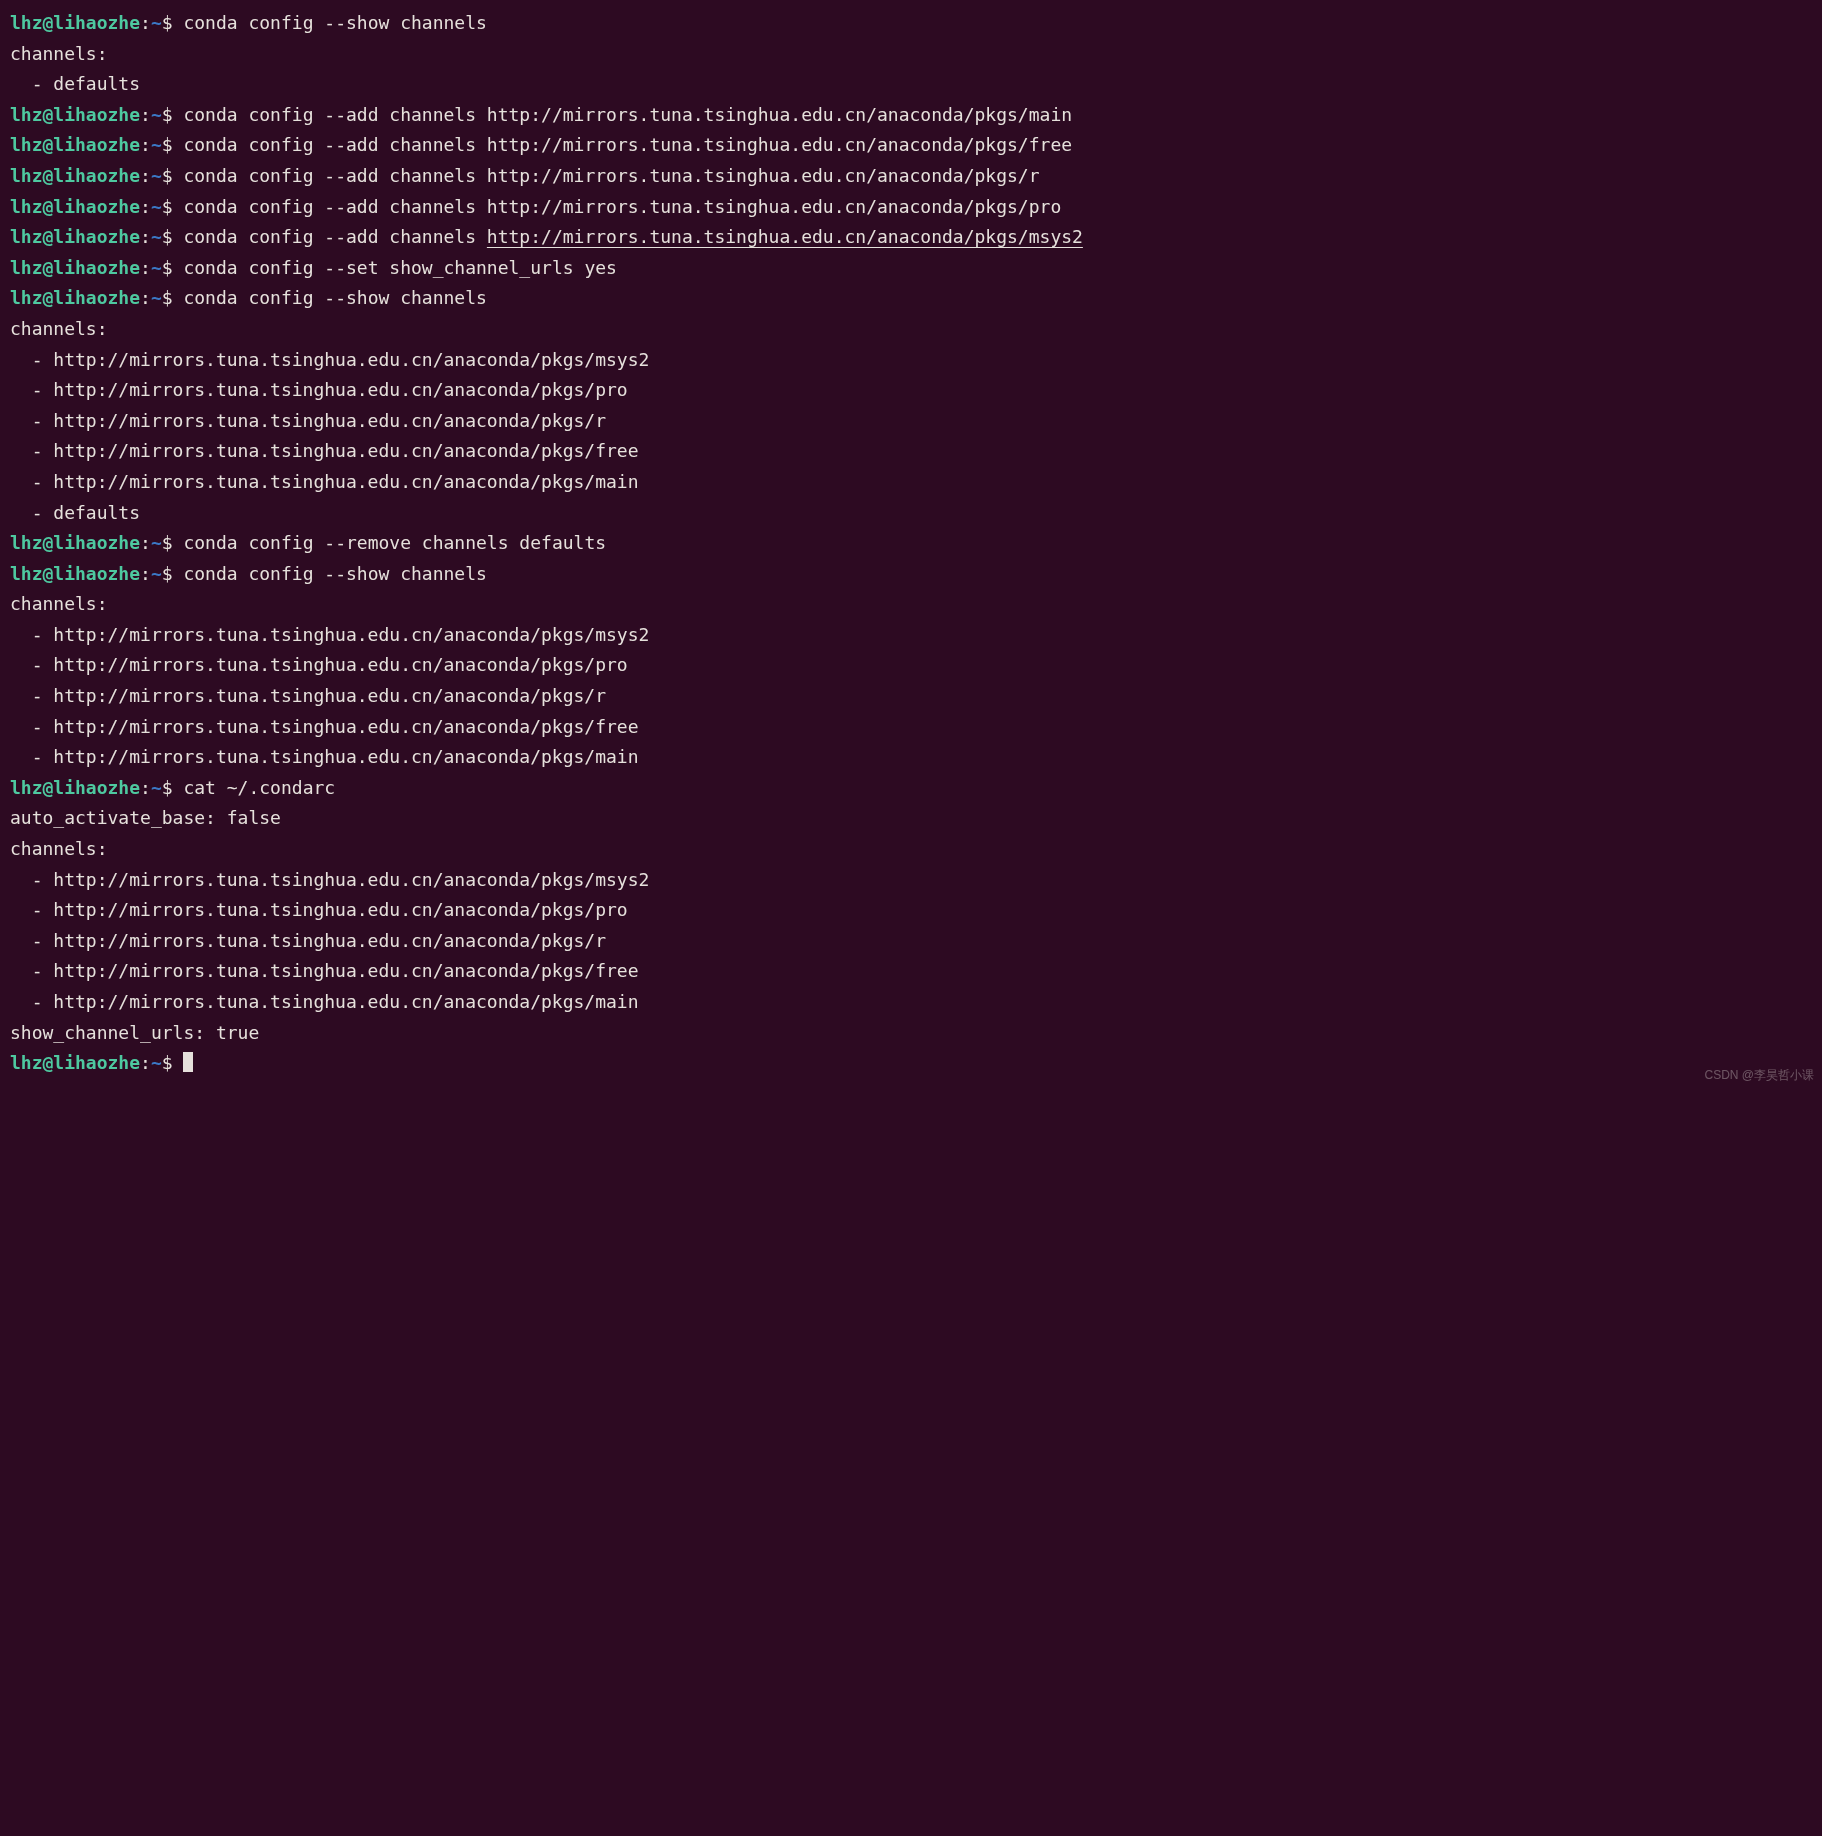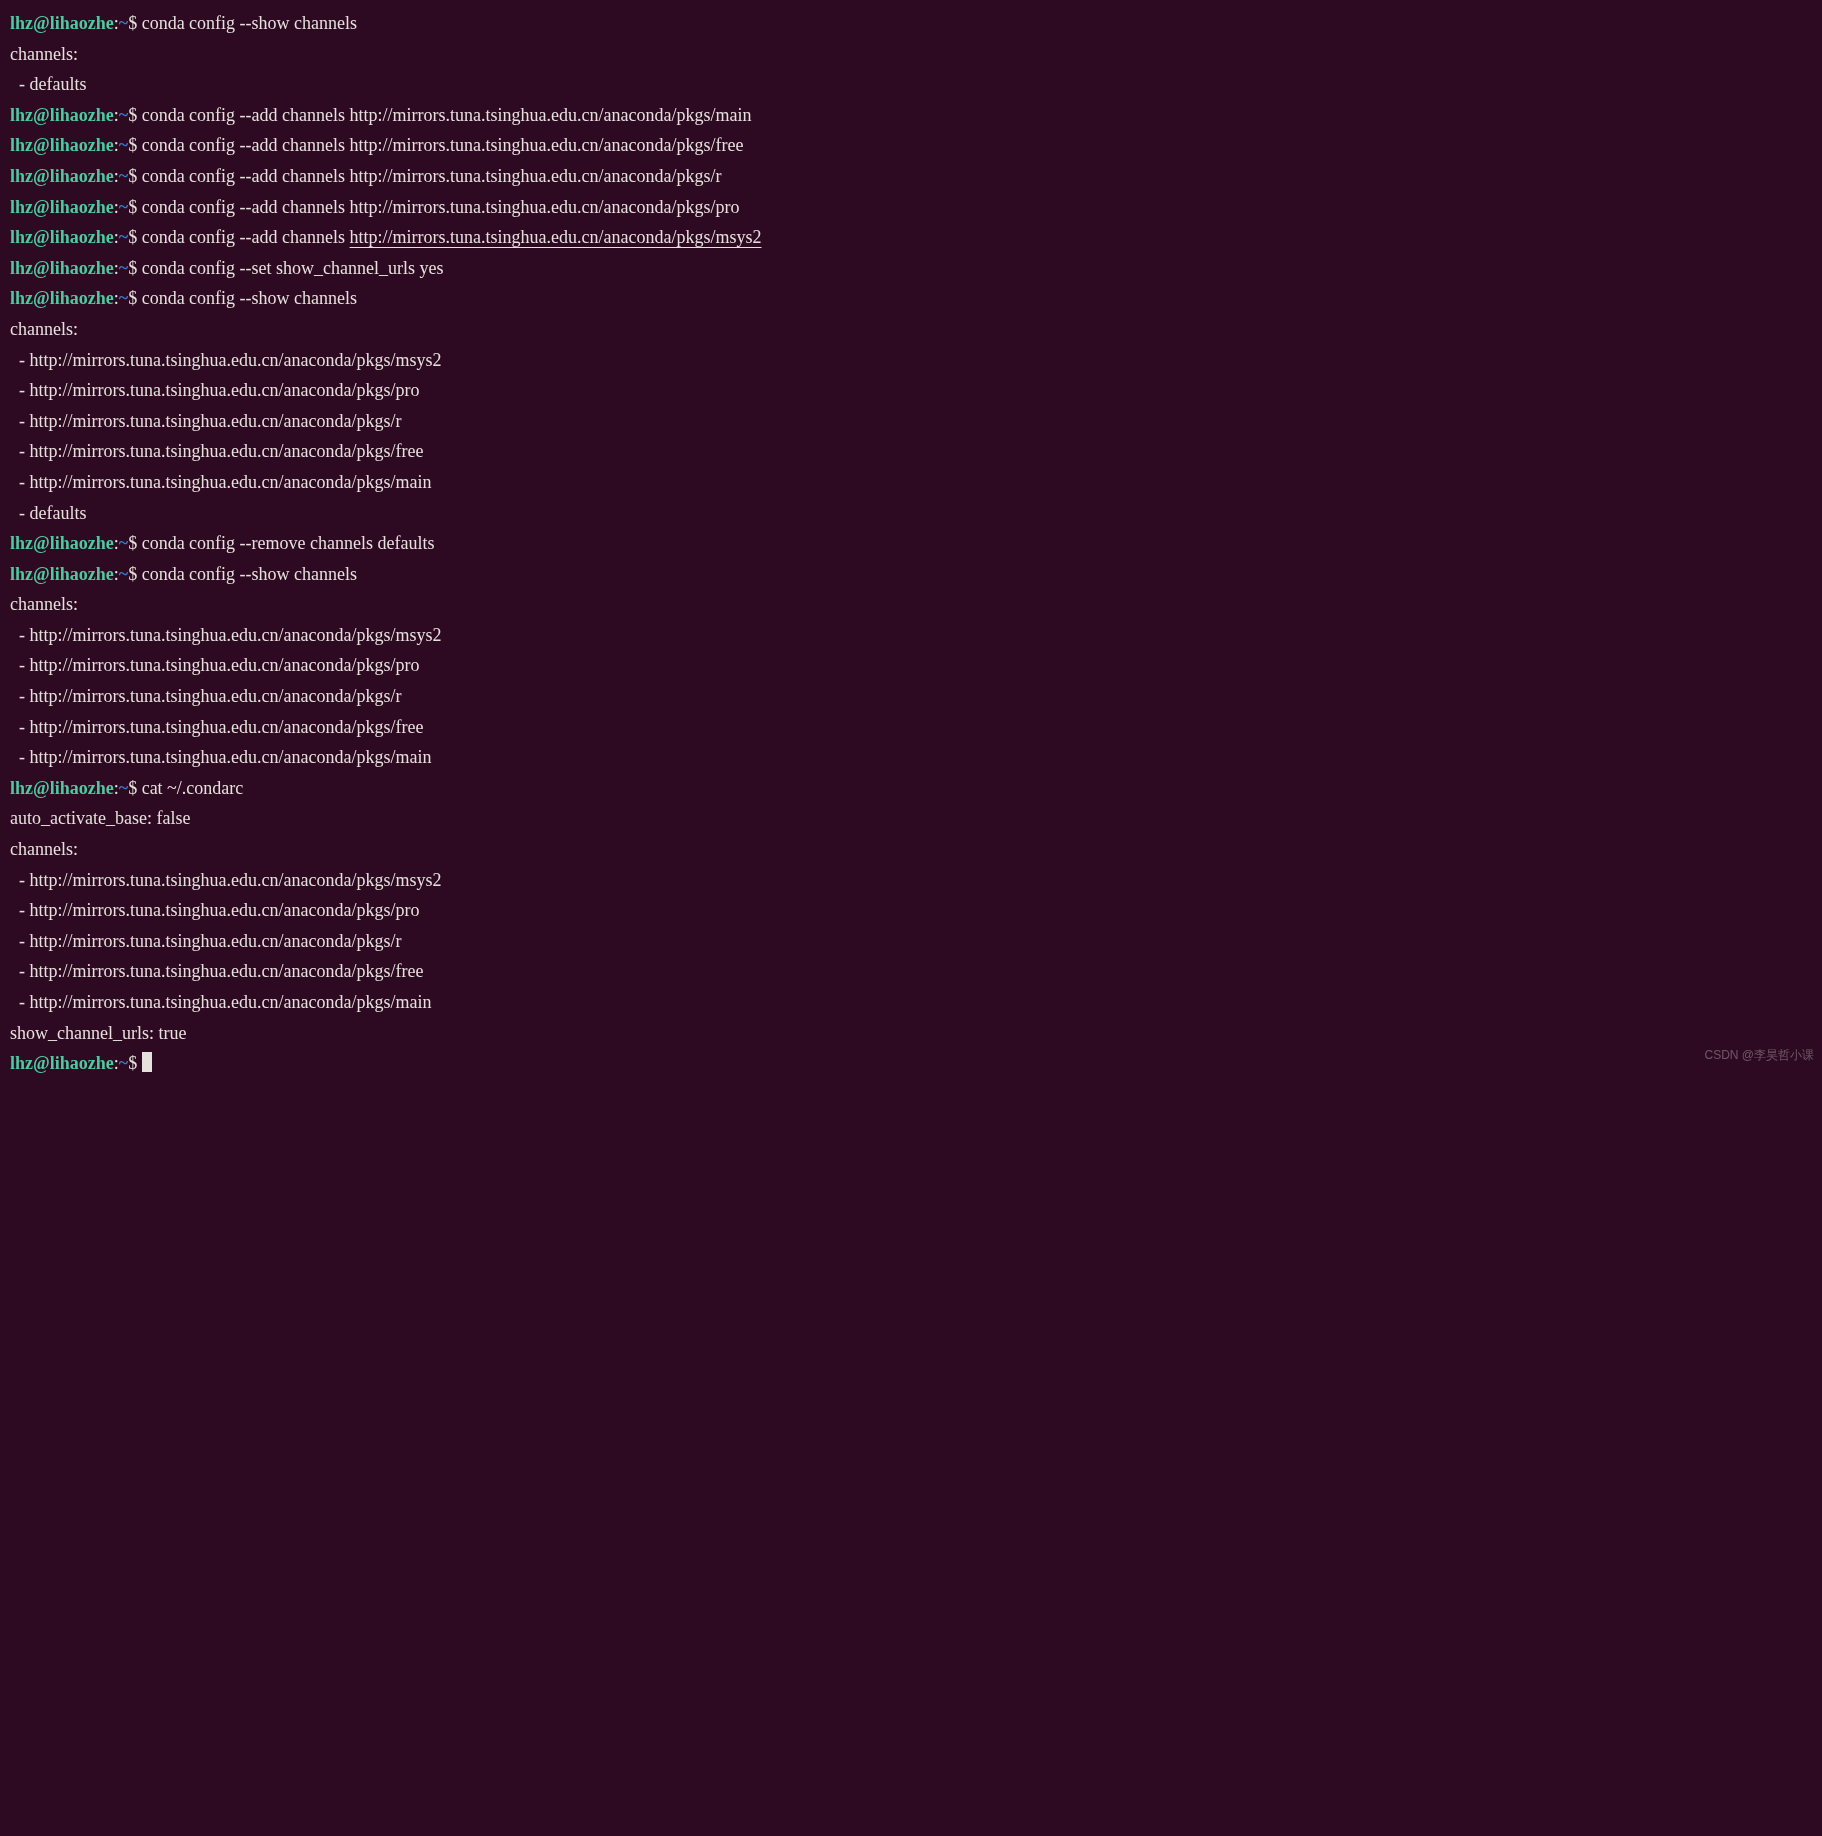--- a/index.html
+++ b/index.html
@@ -11,41 +11,41 @@
     font-size: 18px;
     line-height: 1.7;
     width: 1822px;
     min-height: 1836px;
   }
   .terminal {
     padding: 8px 10px 8px 10px;
     white-space: pre;
     position: relative;
   }
-  .line { display: block; font-family: Liberation Serif, serif; }
+  .line { display: block; }
   .user-host { color: #4ec9a0; font-weight: bold; }
   .colon     { color: #e6e1dc; }
   .cwd       { color: #3b78c6; font-weight: bold; }
   .dollar    { color: #e6e1dc; }
   .cmd, .out { color: #e6e1dc; }
   .under {
     text-decoration: underline;
     text-underline-offset: 4px;
   }
   .cursor {
     display: inline-block;
     width: 0.55em;
     height: 1.15em;
     background: #e6e1dc;
     transform: translateY(3px);
   }
   .watermark {
     position: absolute;
     right: 8px;
-    bottom: 21px;
+    bottom: 1px;
     font-size: 12px;
     color: rgba(230,225,220,0.35);
     font-family: sans-serif;
     white-space: nowrap;
   }
 </style>
 </head>
 <body>
 
 <div class="terminal" id="terminal"><span class="line"><span class="user-host">lhz@lihaozhe</span><span class="colon">:</span><span class="cwd">~</span><span class="dollar">$ </span><span class="cmd">conda config --show channels</span></span><span class="line"><span class="out">channels:</span></span><span class="line"><span class="out">  - defaults</span></span><span class="line"><span class="user-host">lhz@lihaozhe</span><span class="colon">:</span><span class="cwd">~</span><span class="dollar">$ </span><span class="cmd">conda config --add channels http://mirrors.tuna.tsinghua.edu.cn/anaconda/pkgs/main</span></span><span class="line"><span class="user-host">lhz@lihaozhe</span><span class="colon">:</span><span class="cwd">~</span><span class="dollar">$ </span><span class="cmd">conda config --add channels http://mirrors.tuna.tsinghua.edu.cn/anaconda/pkgs/free</span></span><span class="line"><span class="user-host">lhz@lihaozhe</span><span class="colon">:</span><span class="cwd">~</span><span class="dollar">$ </span><span class="cmd">conda config --add channels http://mirrors.tuna.tsinghua.edu.cn/anaconda/pkgs/r</span></span><span class="line"><span class="user-host">lhz@lihaozhe</span><span class="colon">:</span><span class="cwd">~</span><span class="dollar">$ </span><span class="cmd">conda config --add channels http://mirrors.tuna.tsinghua.edu.cn/anaconda/pkgs/pro</span></span><span class="line"><span class="user-host">lhz@lihaozhe</span><span class="colon">:</span><span class="cwd">~</span><span class="dollar">$ </span><span class="cmd">conda config --add channels </span><span class="cmd under">http://mirrors.tuna.tsinghua.edu.cn/anaconda/pkgs/msys2</span></span><span class="line"><span class="user-host">lhz@lihaozhe</span><span class="colon">:</span><span class="cwd">~</span><span class="dollar">$ </span><span class="cmd">conda config --set show_channel_urls yes</span></span><span class="line"><span class="user-host">lhz@lihaozhe</span><span class="colon">:</span><span class="cwd">~</span><span class="dollar">$ </span><span class="cmd">conda config --show channels</span></span><span class="line"><span class="out">channels:</span></span><span class="line"><span class="out">  - http://mirrors.tuna.tsinghua.edu.cn/anaconda/pkgs/msys2</span></span><span class="line"><span class="out">  - http://mirrors.tuna.tsinghua.edu.cn/anaconda/pkgs/pro</span></span><span class="line"><span class="out">  - http://mirrors.tuna.tsinghua.edu.cn/anaconda/pkgs/r</span></span><span class="line"><span class="out">  - http://mirrors.tuna.tsinghua.edu.cn/anaconda/pkgs/free</span></span><span class="line"><span class="out">  - http://mirrors.tuna.tsinghua.edu.cn/anaconda/pkgs/main</span></span><span class="line"><span class="out">  - defaults</span></span><span class="line"><span class="user-host">lhz@lihaozhe</span><span class="colon">:</span><span class="cwd">~</span><span class="dollar">$ </span><span class="cmd">conda config --remove channels defaults</span></span><span class="line"><span class="user-host">lhz@lihaozhe</span><span class="colon">:</span><span class="cwd">~</span><span class="dollar">$ </span><span class="cmd">conda config --show channels</span></span><span class="line"><span class="out">channels:</span></span><span class="line"><span class="out">  - http://mirrors.tuna.tsinghua.edu.cn/anaconda/pkgs/msys2</span></span><span class="line"><span class="out">  - http://mirrors.tuna.tsinghua.edu.cn/anaconda/pkgs/pro</span></span><span class="line"><span class="out">  - http://mirrors.tuna.tsinghua.edu.cn/anaconda/pkgs/r</span></span><span class="line"><span class="out">  - http://mirrors.tuna.tsinghua.edu.cn/anaconda/pkgs/free</span></span><span class="line"><span class="out">  - http://mirrors.tuna.tsinghua.edu.cn/anaconda/pkgs/main</span></span><span class="line"><span class="user-host">lhz@lihaozhe</span><span class="colon">:</span><span class="cwd">~</span><span class="dollar">$ </span><span class="cmd">cat ~/.condarc</span></span><span class="line"><span class="out">auto_activate_base: false</span></span><span class="line"><span class="out">channels:</span></span><span class="line"><span class="out">  - http://mirrors.tuna.tsinghua.edu.cn/anaconda/pkgs/msys2</span></span><span class="line"><span class="out">  - http://mirrors.tuna.tsinghua.edu.cn/anaconda/pkgs/pro</span></span><span class="line"><span class="out">  - http://mirrors.tuna.tsinghua.edu.cn/anaconda/pkgs/r</span></span><span class="line"><span class="out">  - http://mirrors.tuna.tsinghua.edu.cn/anaconda/pkgs/free</span></span><span class="line"><span class="out">  - http://mirrors.tuna.tsinghua.edu.cn/anaconda/pkgs/main</span></span><span class="line"><span class="out">show_channel_urls: true</span></span><span class="line"><span class="user-host">lhz@lihaozhe</span><span class="colon">:</span><span class="cwd">~</span><span class="dollar">$ </span><span class="cursor"></span></span><div class="watermark">CSDN @李昊哲小课</div></div>

